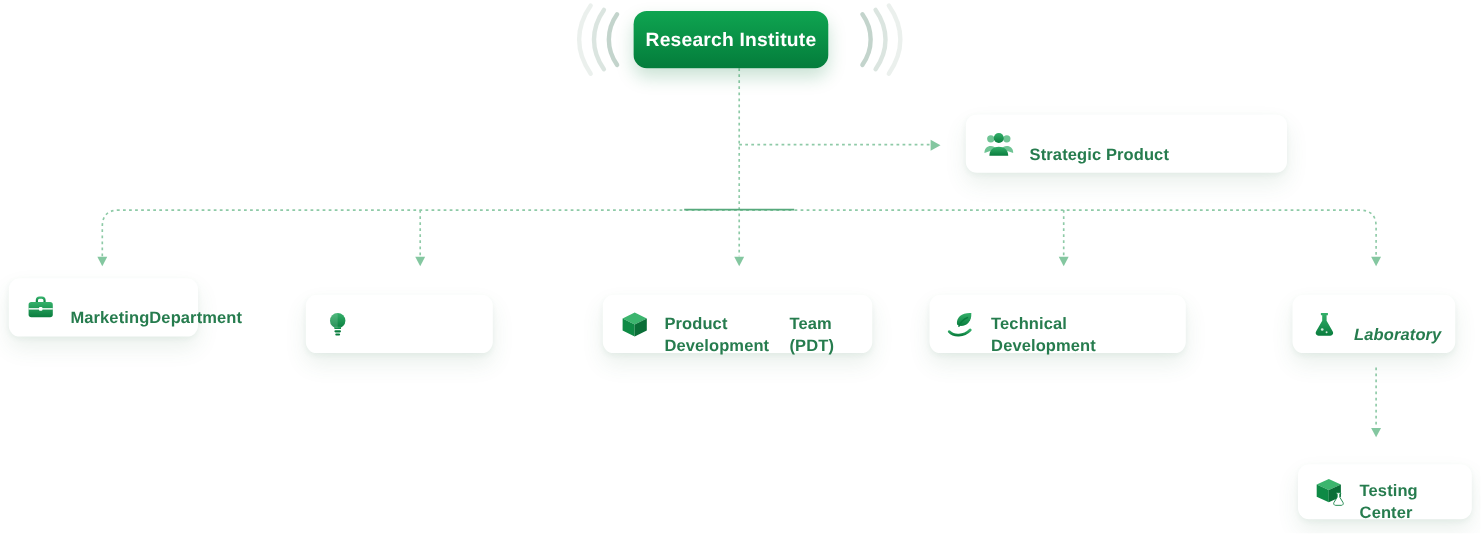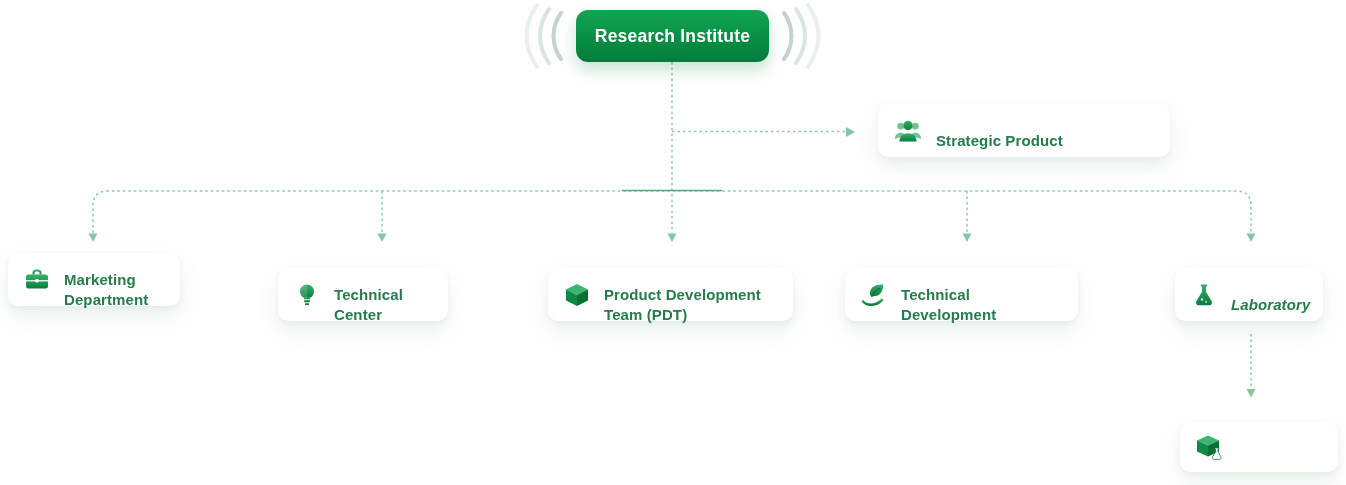--- a/index.html
+++ b/index.html
@@ -3,33 +3,33 @@
 <meta charset="utf-8">
 <style>
   * { margin:0; padding:0; box-sizing:border-box; }
   html,body { background:#ffffff; }
   #canvas {
     position:relative; width:1346px; height:485px; background:#ffffff;
     font-family:"Liberation Sans","DejaVu Sans",sans-serif; overflow:hidden;
   }
   #connectors { position:absolute; left:0; top:0; z-index:1; }
   .root-pill {
-    position:absolute; left:576px; top:10px; width:193px; height:52px;
+    position:absolute; left:576px; top:10px; width:177px; height:52px;
     border-radius:12px; background:linear-gradient(180deg,#0fa551,#047c3b);
     color:#ffffff; display:flex; align-items:center; justify-content:center;
     font-size:17.5px; font-weight:700; letter-spacing:.2px;
     box-shadow:0 8px 16px rgba(8,122,60,.22); z-index:3;
   }
   .card {
     position:absolute; display:flex; align-items:center; gap:13px;
     background:#ffffff; border-radius:10px; padding:0 15px; z-index:2;
     box-shadow:0 10px 20px rgba(55,115,82,.10), 0 2px 5px rgba(55,115,82,.06);
   }
   .labels {
-    display:flex; flex-direction:column; justify-content:center;
+    display:flex; flex-direction:row; justify-content:center;
     color:#267c4e; font-size:15px; font-weight:600; line-height:20px; letter-spacing:.1px;margin-top:20px;
   }
   .label-line:empty { display:none; }
   .icon { flex:0 0 auto; display:flex; }
   
   .card.spdt            { left:878px;  top:104px; width:292px; height:53px; }
   .card.marketing       { left:8px;    top:253px; width:172px; height:53px; }
   .card.technical-center{ left:278px;  top:268px; width:170px; height:53px; }
   .card.pdt             { left:548px;  top:268px; width:245px; height:53px; }
   .card.tdt             { left:845px;  top:268px; width:233px; height:53px; }
@@ -128,24 +128,20 @@
               <stop offset="1" stop-color="#0a7d3e"></stop>
         </linearGradient>
           </defs>
         <circle cx="14" cy="10.5" r="7" fill="url(#g-bulb)"></circle>
         <path d="M11,16 h6 v2.2 h-6 z" fill="url(#g-bulb)"></path>
         <rect x="11" y="19.2" width="6" height="2" rx="1" fill="#0a7d3e"></rect>
         <rect x="11.8" y="22.2" width="4.4" height="1.8" rx="0.9" fill="#0a7d3e"></rect>
         <path d="M14,3.5 a7,7 0 0 0 0,14 z" fill="#ffffff" opacity="0.14"></path>
       </svg>
     </span>
-    <span class="labels">
-      <span class="label-line">Technical</span>
-      <span class="label-line">Center</span>
-    </span>
   </div>
 
   <div class="card pdt">
     <span class="icon">
       <svg width="28" height="28" viewBox="0 0 28 28">
         <polygon points="14,3 25,8.5 14,14 3,8.5" fill="#3cb56e"></polygon>
         <polygon points="3,8.5 14,14 14,25 3,19.5" fill="#0e8a45"></polygon>
         <polygon points="25,8.5 14,14 14,25 25,19.5" fill="#0a6e37"></polygon>
       </svg>
     </span>
@@ -196,15 +192,19 @@
 
   <div class="card testing-center">
     <span class="icon">
       <svg width="28" height="28" viewBox="0 0 28 28">
         <polygon points="13,2.5 24,7.5 13,12.5 2,7.5" fill="#3cb56e"></polygon>
         <polygon points="2,7.5 13,12.5 13,23.5 2,18.5" fill="#0e8a45"></polygon>
         <polygon points="24,7.5 13,12.5 13,23.5 24,18.5" fill="#0a6e37"></polygon>
         <path d="M19.8,15 h4 v1.2 h-.8 v2.8 l2.9,4.8 a1.7,1.7 0 0 1 -1.45,2.6 h-5.3 a1.7,1.7 0 0 1 -1.45,-2.6 l2.9,-4.8 v-2.8 h-.8 z" fill="#ffffff" stroke="#0a7d3e" stroke-width="0.8"></path>
       </svg>
     </span>
+    <span class="labels">
+      <span class="label-line">Testing Center</span>
+
+    </span>
   </div>
 
 </div>
 
 </body></html>

